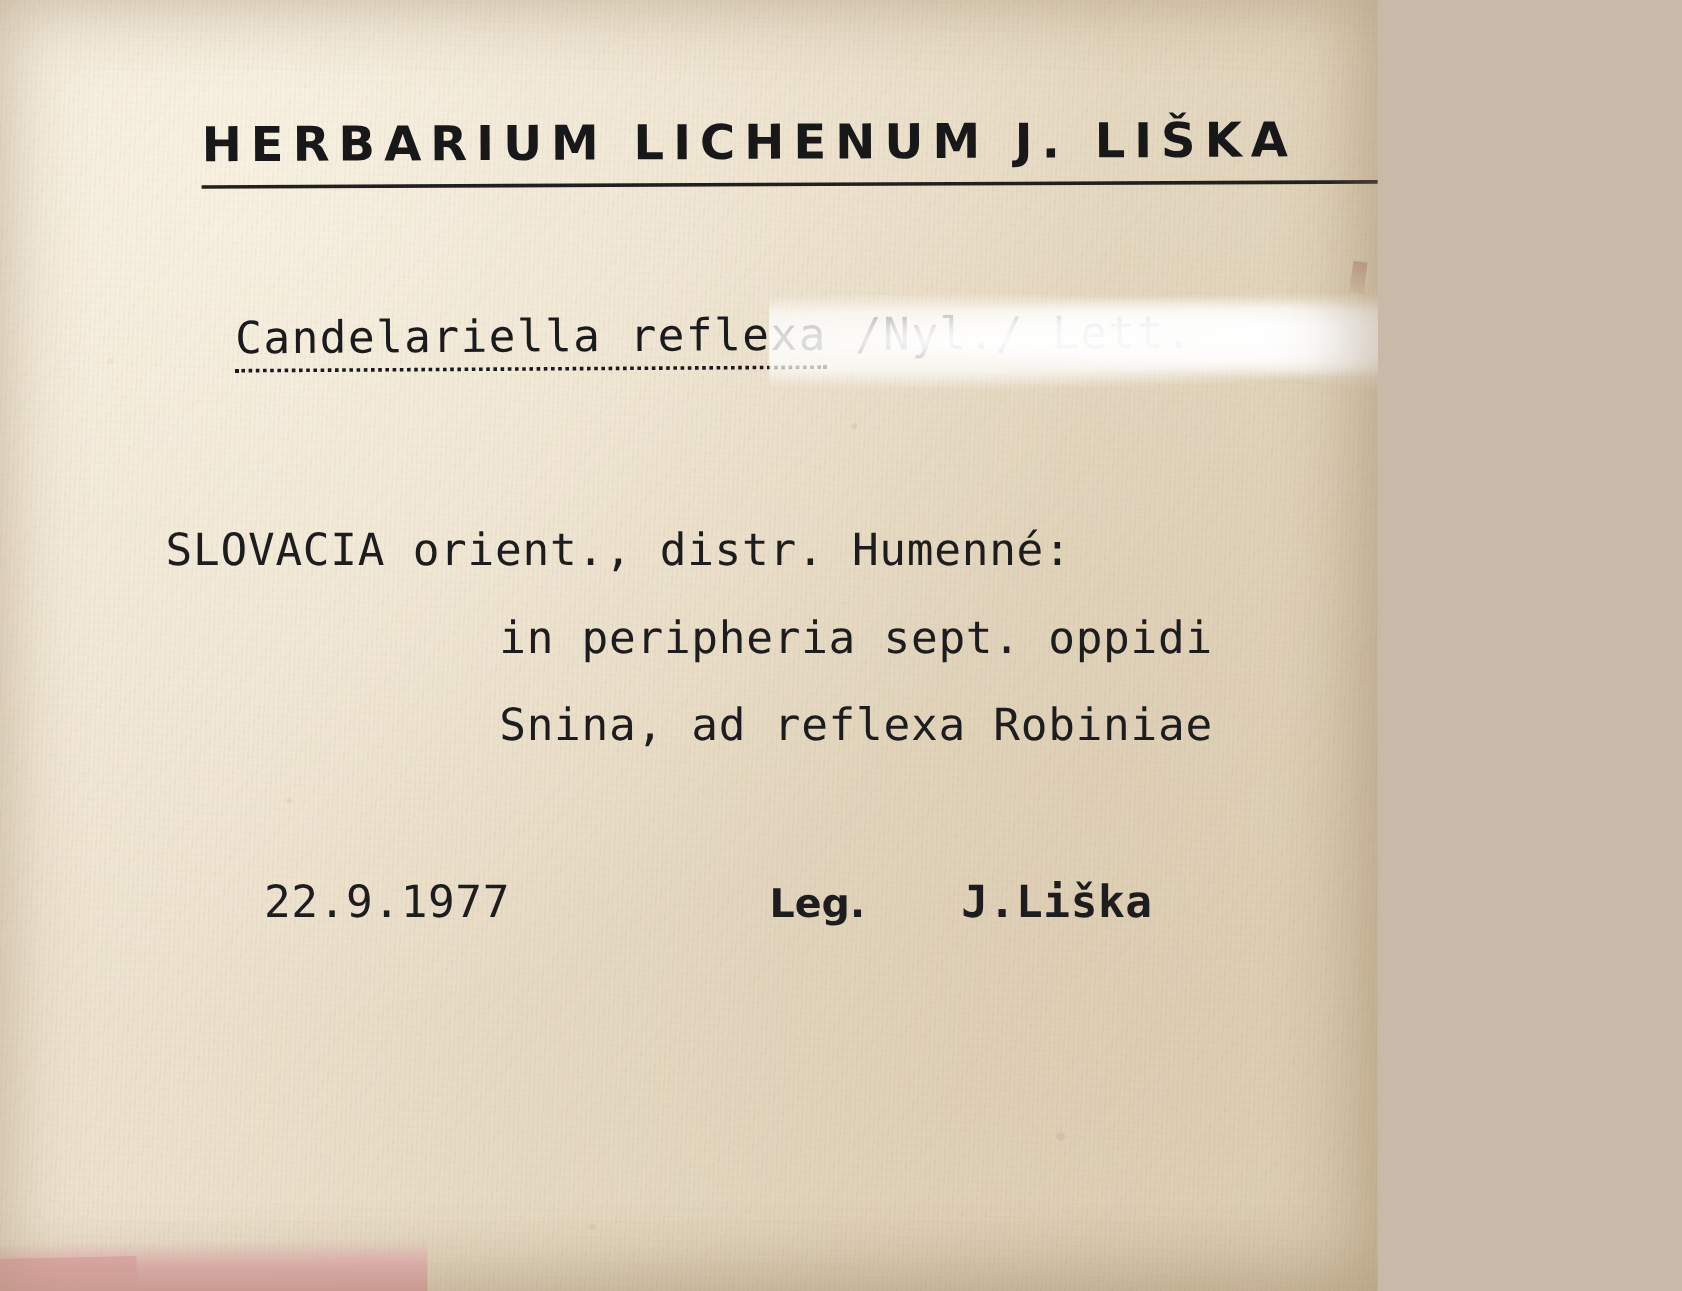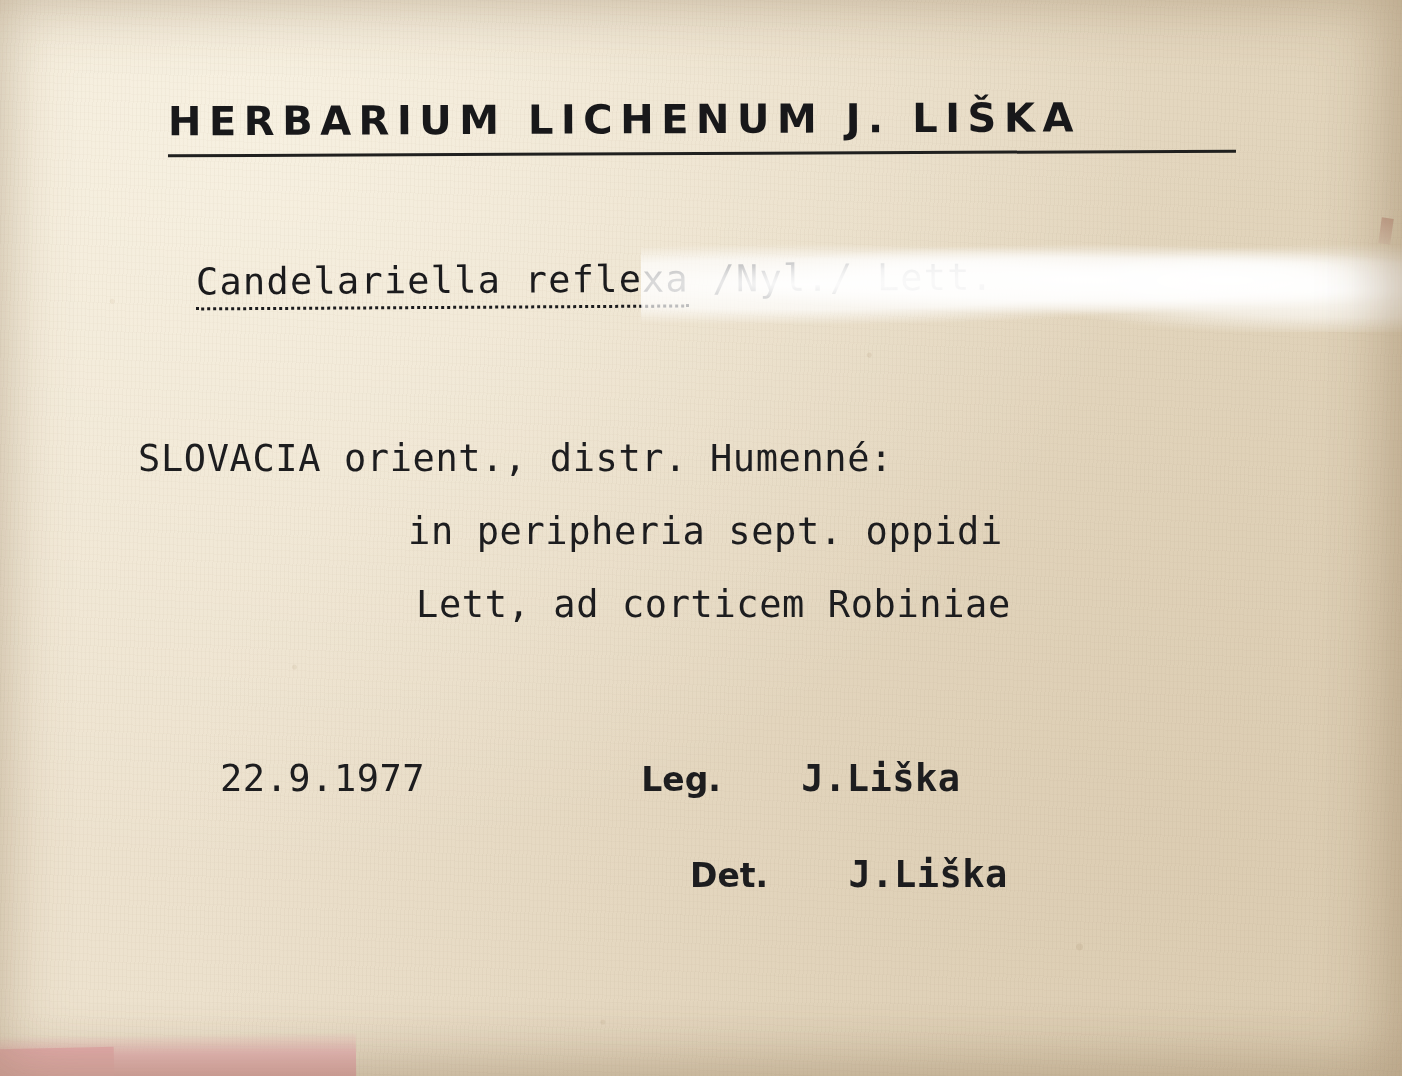--- a/index.html
+++ b/index.html
@@ -2,21 +2,21 @@
 <html><head>
 <meta charset="utf-8">
 <style>
   html, body {
     margin: 0;
     padding: 0;
     background: #c9b9a8;
   }
   #sheet {
     position: relative;
-    width: 1402px;
+    width: 1148px;
     height: 1076px;
     overflow: hidden;
     background:
       radial-gradient(ellipse at 18% 12%, rgba(255,252,240,0.55) 0%, rgba(255,252,240,0) 55%),
       radial-gradient(ellipse at 85% 80%, rgba(214,196,168,0.45) 0%, rgba(214,196,168,0) 60%),
       linear-gradient(105deg, #efe5d2 0%, #ece1cd 28%, #e8dcc6 52%, #e3d6be 74%, #ded0b6 100%);
     font-family: "DejaVu Sans Mono", "Liberation Mono", monospace;
     color: #1c1c1c;
   }
 
@@ -154,29 +154,29 @@
     position: absolute;
     left: 138px;
     top: 422px;
     font-size: 37px;
     line-height: 73px;
     letter-spacing: 0.6px;
     color: #1d1d1f;
     white-space: nowrap;
   }
   .locality .l1 { transform: rotate(-0.2deg); }
-  .locality .ind { display: block; padding-left: 270px; }
+  .locality .ind { display: block; padding-left: 270px; text-align: right; }
   .locality .ind2 { display: block; padding-left: 278px; }
   .locality .ind3 { display: block; padding-left: 282px; }
 
   
   .footer {
     position: absolute;
     left: 220px;
-    top: 757px;
+    top: 730px;
     font-size: 37px;
     color: #1d1d1f;
     white-space: nowrap;
   }
   .foot-row {
     display: block;
     height: 96px;
   }
   .date { display: inline-block; letter-spacing: 0.5px; }
   .leg-label {
@@ -220,32 +220,28 @@
 
   <div class="taxon-row">
     <div class="taxon"><span class="underlined">Candelariella reflexa</span><span> /Nyl./ Lett.</span></div>
     <div class="whiteout"></div>
     <div class="whiteout-2"></div>
   </div>
 
   <div class="locality">
     <span class="l1">SLOVACIA orient., distr. Humenné:</span>
     <span class="ind">in peripheria sept. oppidi</span>
-    <span class="ind2">Lett, ad corticem Robiniae</span>
+    <span class="ind2">Snina, ad reflexa Robiniae</span>
   </div>
 
   <div class="footer">
     <span class="foot-row">
       <span class="date">22.9.1977</span>
       <span class="leg-label">Leg.</span>
       <span class="coll-name">J.Liška</span>
     </span>
-    <span class="foot-row">
-      <span class="det-label">Det.</span>
-      <span class="det-name">J.Liška</span>
-    </span>
   </div>
 
   <div class="edge-mark"></div>
   <div class="pink-corner"></div>
   <div class="pink-corner2"></div>
   <div class="edge-shade"></div>
 </div>
 
 </body></html>

